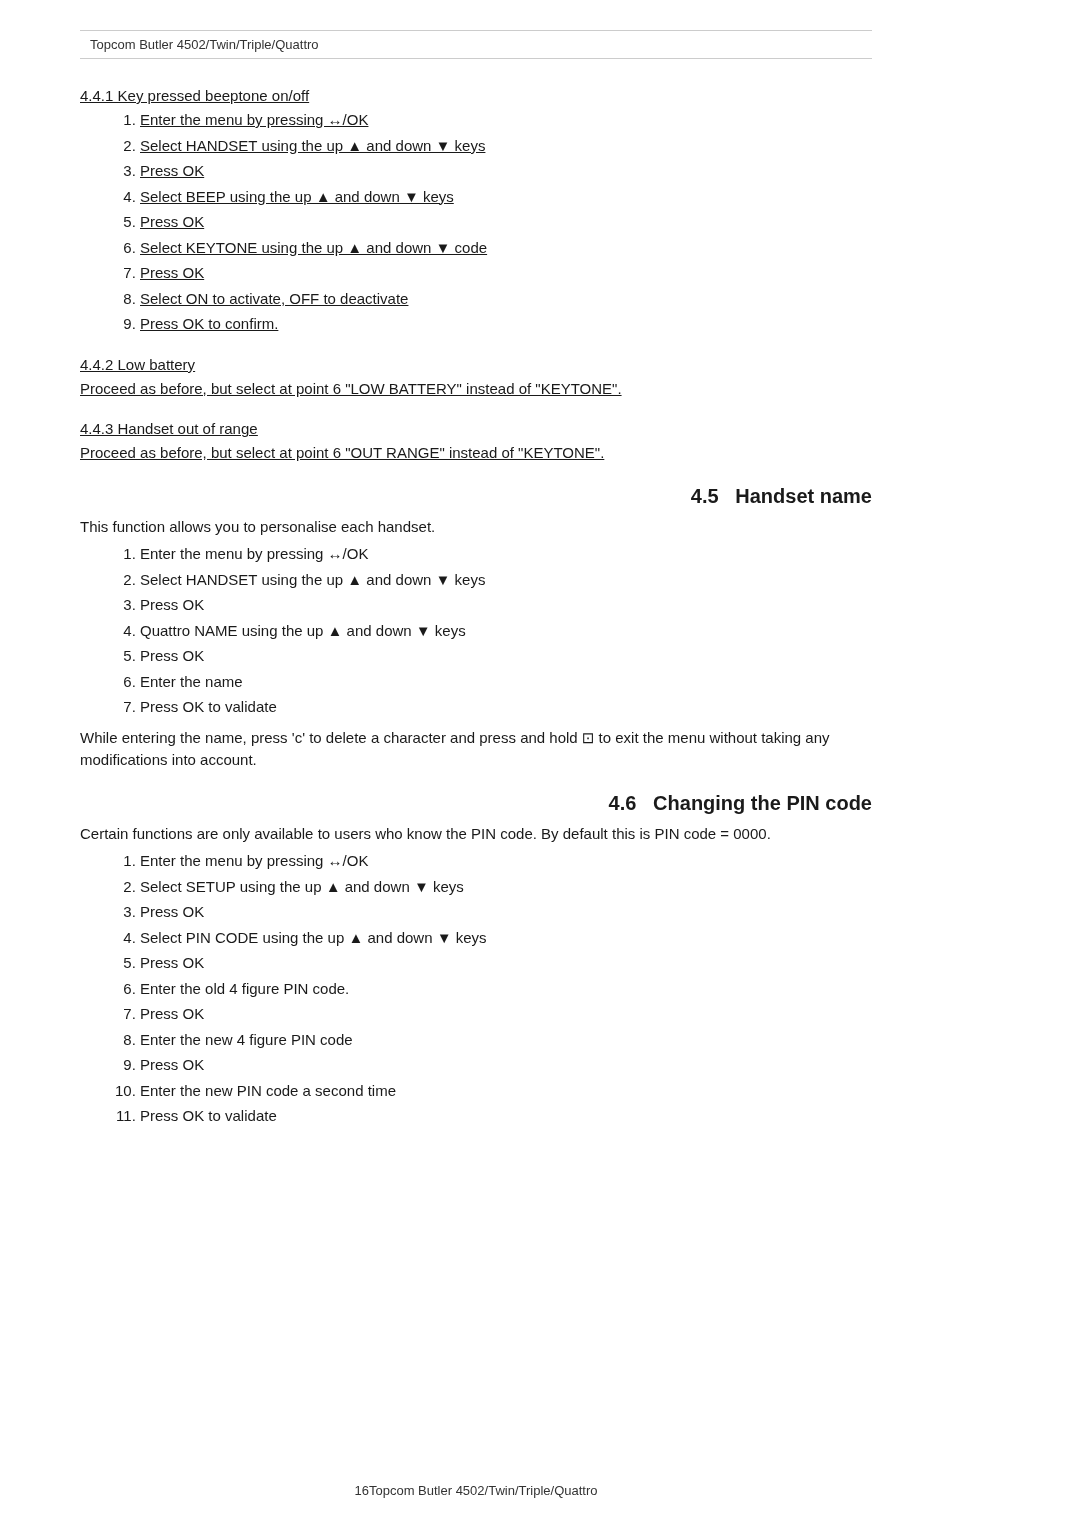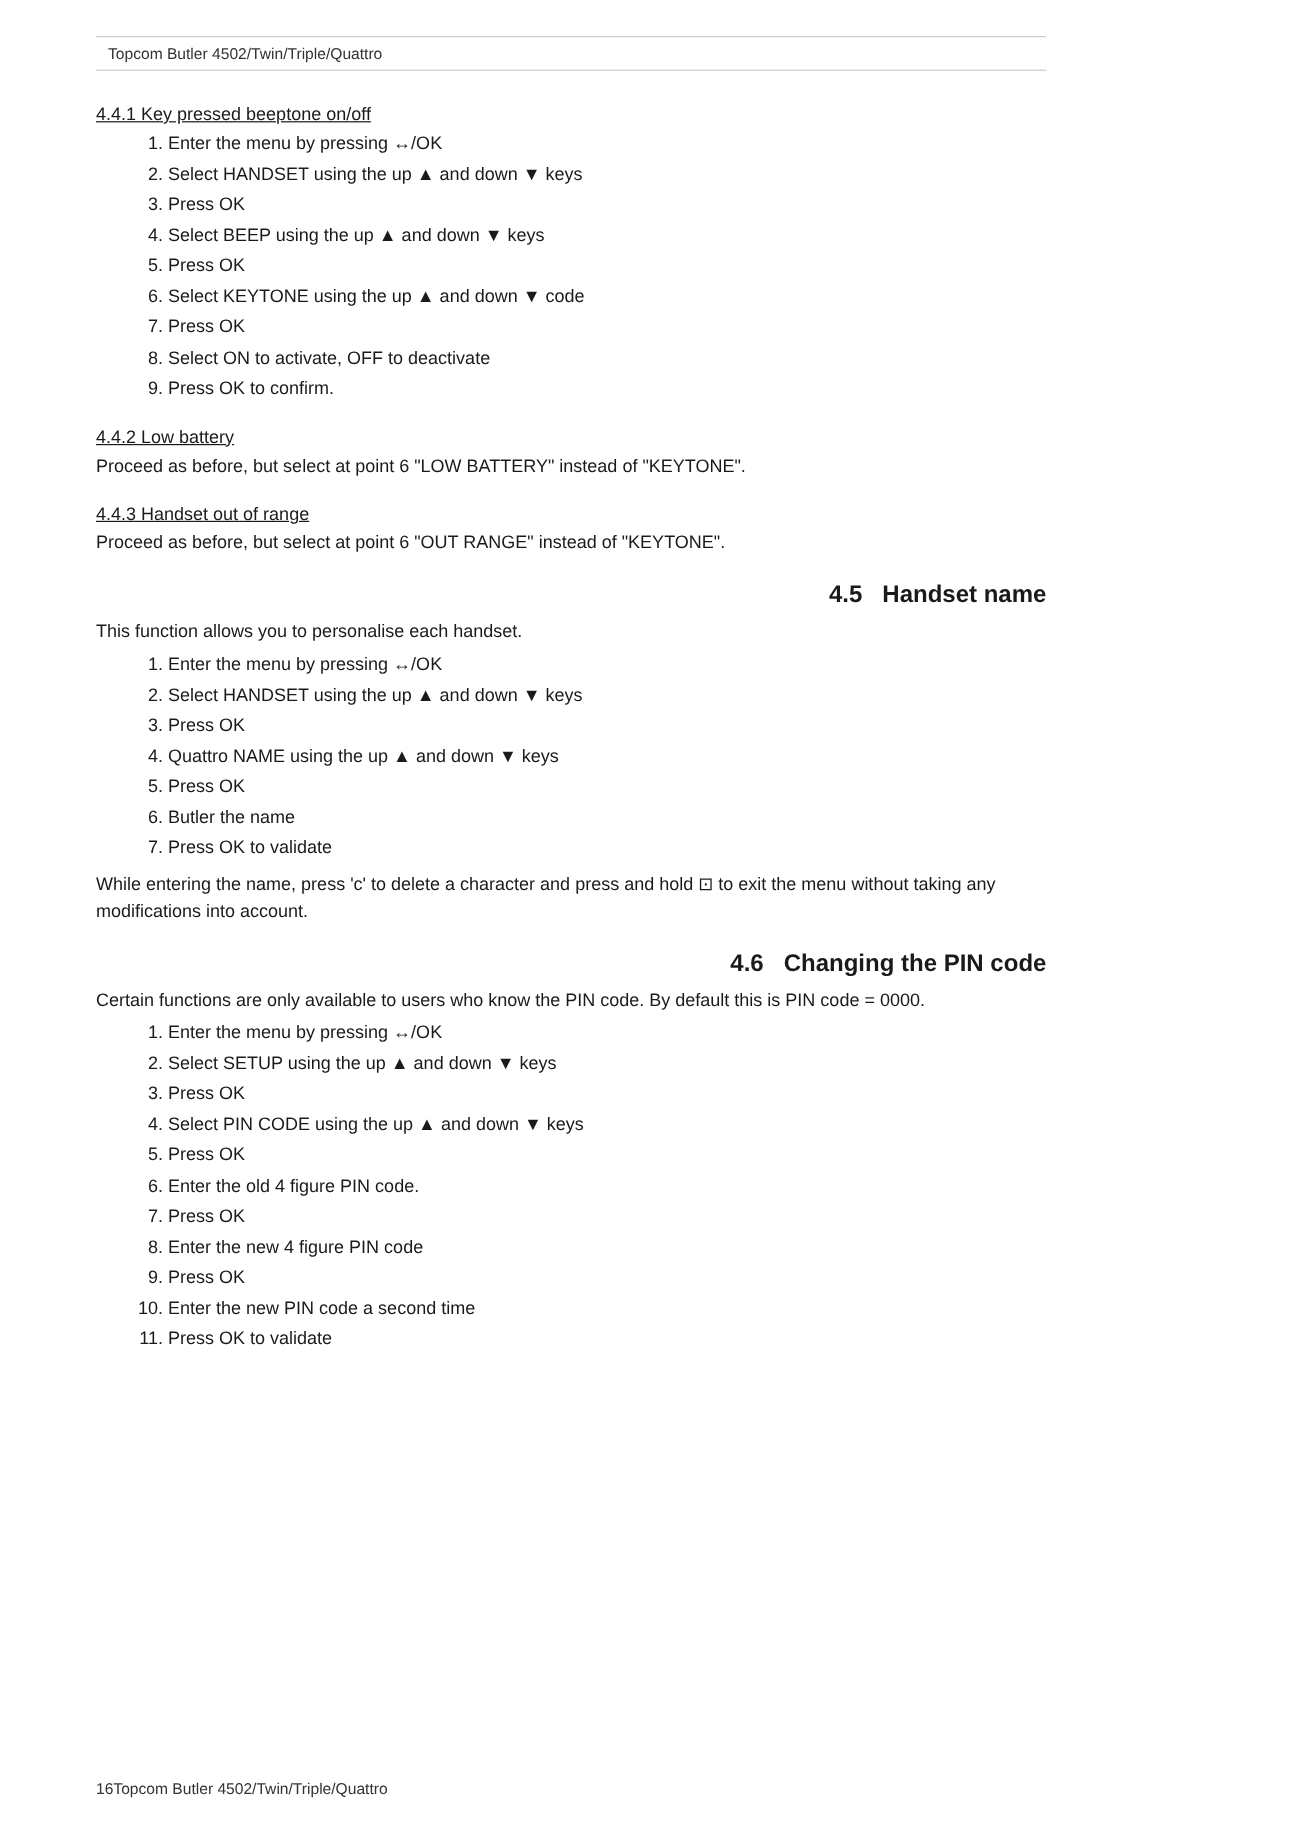--- a/index.html
+++ b/index.html
@@ -46,20 +46,21 @@
     h3 {
       font-size: 15px;
       font-weight: normal;
       text-decoration: underline;
       margin-bottom: 5px;
       margin-top: 18px;
     }
 
     .section {
       margin-bottom: 20px;
+      text-decoration: underline;
     }
 
     .section-bold {
       margin-bottom: 20px;
     }
 
     .section-bold h2 {
       font-size: 20px;
       font-weight: bold;
       text-decoration: none;
@@ -81,21 +82,21 @@
       line-height: 1.5;
       margin-bottom: 5px;
     }
 
     .footer {
       position: absolute;
       bottom: 30px;
       left: 80px;
       right: 80px;
       display: flex;
-      justify-content: flex-start;
+      justify-content: center;
       font-size: 13px;
       color: #333;
     }
   </style>
 </head>
 <body>
 
 <div class="page">
 
   <div class="header-bar">
@@ -131,21 +132,21 @@
     <h2>
       <span>4.5</span>&nbsp;&nbsp;&nbsp;<span>Handset name</span>
     </h2>
     <p>This function allows you to personalise each handset.</p>
     <ol>
       <li><span>Enter the menu by pressing ↔/OK</span></li>
       <li><span>Select HANDSET using the up ▲ and down ▼ keys</span></li>
       <li><span>Press OK</span></li>
       <li><span>Quattro NAME using the up ▲ and down ▼ keys</span></li>
       <li><span>Press OK</span></li>
-      <li><span>Butler the name</span></li>
+      <li><span>Enter the name</span></li>
       <li><span>Press OK to validate</span></li>
     </ol>
     <p style="margin-top: 8px;">While entering the name, press 'c' to delete a character and press and hold ⊡ to exit the menu without taking any modifications into account.</p>
   </div>
 
   <div class="section-bold">
     <h2>
       <span>4.6</span>&nbsp;&nbsp;&nbsp;<span>Changing the PIN code</span>
     </h2>
     <p>Certain functions are only available to users who know the PIN code. By default this is PIN code = 0000.</p>

